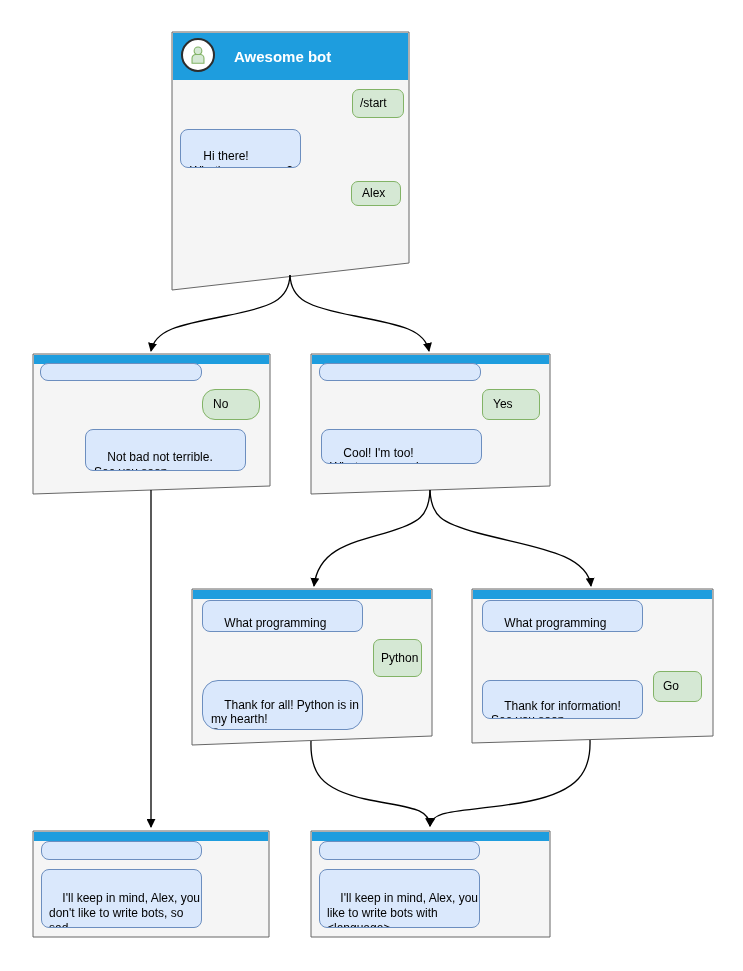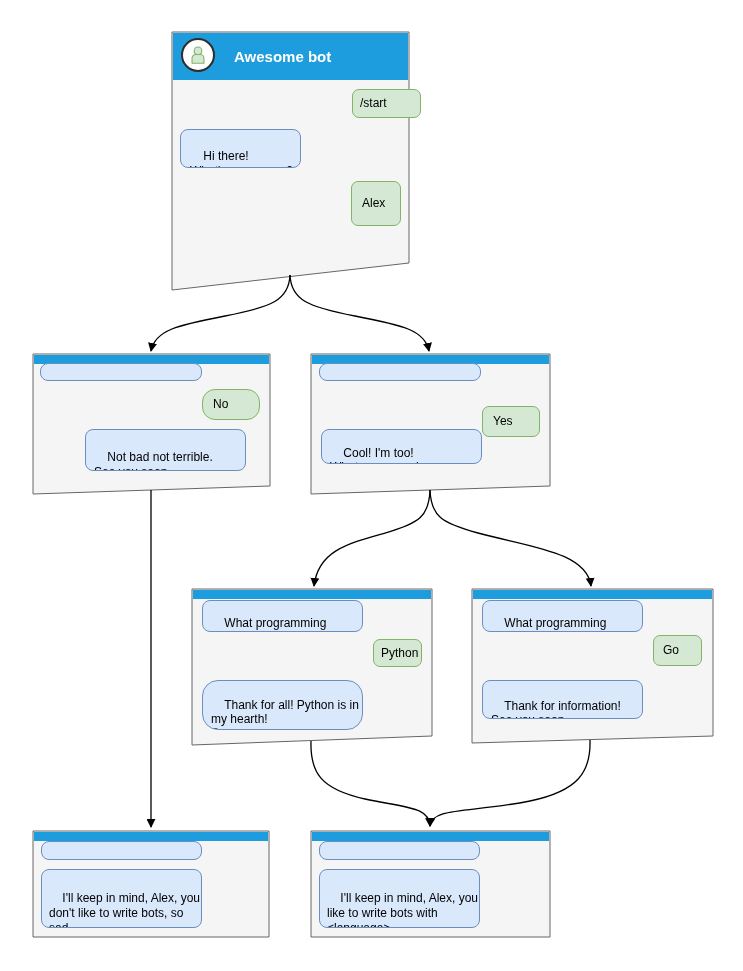--- a/index.html
+++ b/index.html
@@ -62,63 +62,63 @@
 
   <div class="main-header" style="left:173px;top:33px;width:235px;height:47px;">
     <div class="avatar">
       <svg width="22" height="22" viewBox="0 0 24 24">
         <circle cx="12" cy="7.5" r="4.2" fill="#D5E8D4" stroke="#82B366" stroke-width="1.2"></circle>
         <path d="M5.5,21 v-5.5 a4,4 0 0 1 4,-4 h5 a4,4 0 0 1 4,4 V21 z" fill="#D5E8D4" stroke="#82B366" stroke-width="1.2"></path>
       </svg>
     </div>
     <div class="win-title">Awesome bot</div>
   </div>
-  <div class="bubble user" style="left:352px;top:89px;width:69px;height:29px;padding-left:7px;">
+  <div class="bubble user" style="left:352px;top:89px;width:52px;height:29px;padding-left:7px;">
     <span>/start</span></div>
   <div class="bubble bot" style="left:180px;top:129px;width:121px;height:39px;padding:4px 9px;">
     <span>Hi there!
 What's your name?</span></div>
-  <div class="bubble user" style="left:351px;top:181px;width:50px;height:45px;">
+  <div class="bubble user" style="left:351px;top:181px;width:50px;height:25px;">
     <span>Alex</span></div>
 
   <div class="strip" style="left:34px;top:355px;width:235px;height:9px;"></div>
   <div class="bubble bot" style="left:40px;top:363px;width:162px;height:18px;padding:1px 8px;">
     <span>Did you like to write bots?</span></div>
   <div class="bubble user" style="left:202px;top:389px;width:58px;height:31px;border-radius:13px;">
     <span>No</span></div>
   <div class="bubble bot" style="left:42px;top:429px;width:161px;height:42px;padding:5px 8px;margin-left:43px;">
     <span>Not bad not terrible.
 See you soon.</span></div>
 
   <div class="strip" style="left:312px;top:355px;width:237px;height:9px;"></div>
   <div class="bubble bot" style="left:319px;top:363px;width:162px;height:18px;padding:1px 8px;">
     <span>Did you like to write bots?</span></div>
-  <div class="bubble user" style="left:482px;top:406px;width:58px;height:31px;">
+  <div class="bubble user" style="left:482px;top:389px;width:58px;height:31px;">
     <span>Yes</span></div>
   <div class="bubble bot" style="left:321px;top:429px;width:161px;height:35px;padding:2px 8px;line-height:14px;">
     <span>Cool! I'm too!
 What programming
 language did you use for it?</span></div>
 
   <div class="strip" style="left:193px;top:590px;width:238px;height:9px;"></div>
   <div class="bubble bot" style="left:202px;top:600px;width:161px;height:32px;padding:1px 8px;line-height:14px;">
     <span>What programming
 language did you use for it?</span></div>
-  <div class="bubble user" style="left:373px;top:639px;width:49px;height:28px;padding-left:7px;">
+  <div class="bubble user" style="left:373px;top:639px;width:49px;height:38px;padding-left:7px;">
     <span>Python</span></div>
   <div class="bubble bot" style="left:202px;top:680px;width:161px;height:50px;padding:3px 8px;line-height:14px;border-radius:16px;">
     <span>Thank for all! Python is in
 my hearth!
 See you soon.</span></div>
 
   <div class="strip" style="left:473px;top:590px;width:239px;height:9px;"></div>
   <div class="bubble bot" style="left:482px;top:600px;width:161px;height:32px;padding:1px 8px;line-height:14px;">
     <span>What programming
 language did you use for it?</span></div>
-  <div class="bubble user" style="left:653px;top:635px;width:49px;height:31px;padding-left:9px;">
+  <div class="bubble user" style="left:653px;top:671px;width:49px;height:31px;padding-left:9px;">
     <span>Go</span></div>
   <div class="bubble bot" style="left:482px;top:680px;width:161px;height:39px;padding:4px 8px;line-height:14px;">
     <span>Thank for information!
 See you soon.</span></div>
 
   <div class="strip" style="left:34px;top:832px;width:234px;height:9px;"></div>
   <div class="bubble bot" style="left:41px;top:841px;width:161px;height:19px;padding:1px 8px;">
     <span>See you soon.</span></div>
   <div class="bubble bot" style="left:41px;top:869px;width:161px;height:59px;padding:6px 7px;">
     <span>I'll keep in mind, Alex, you

